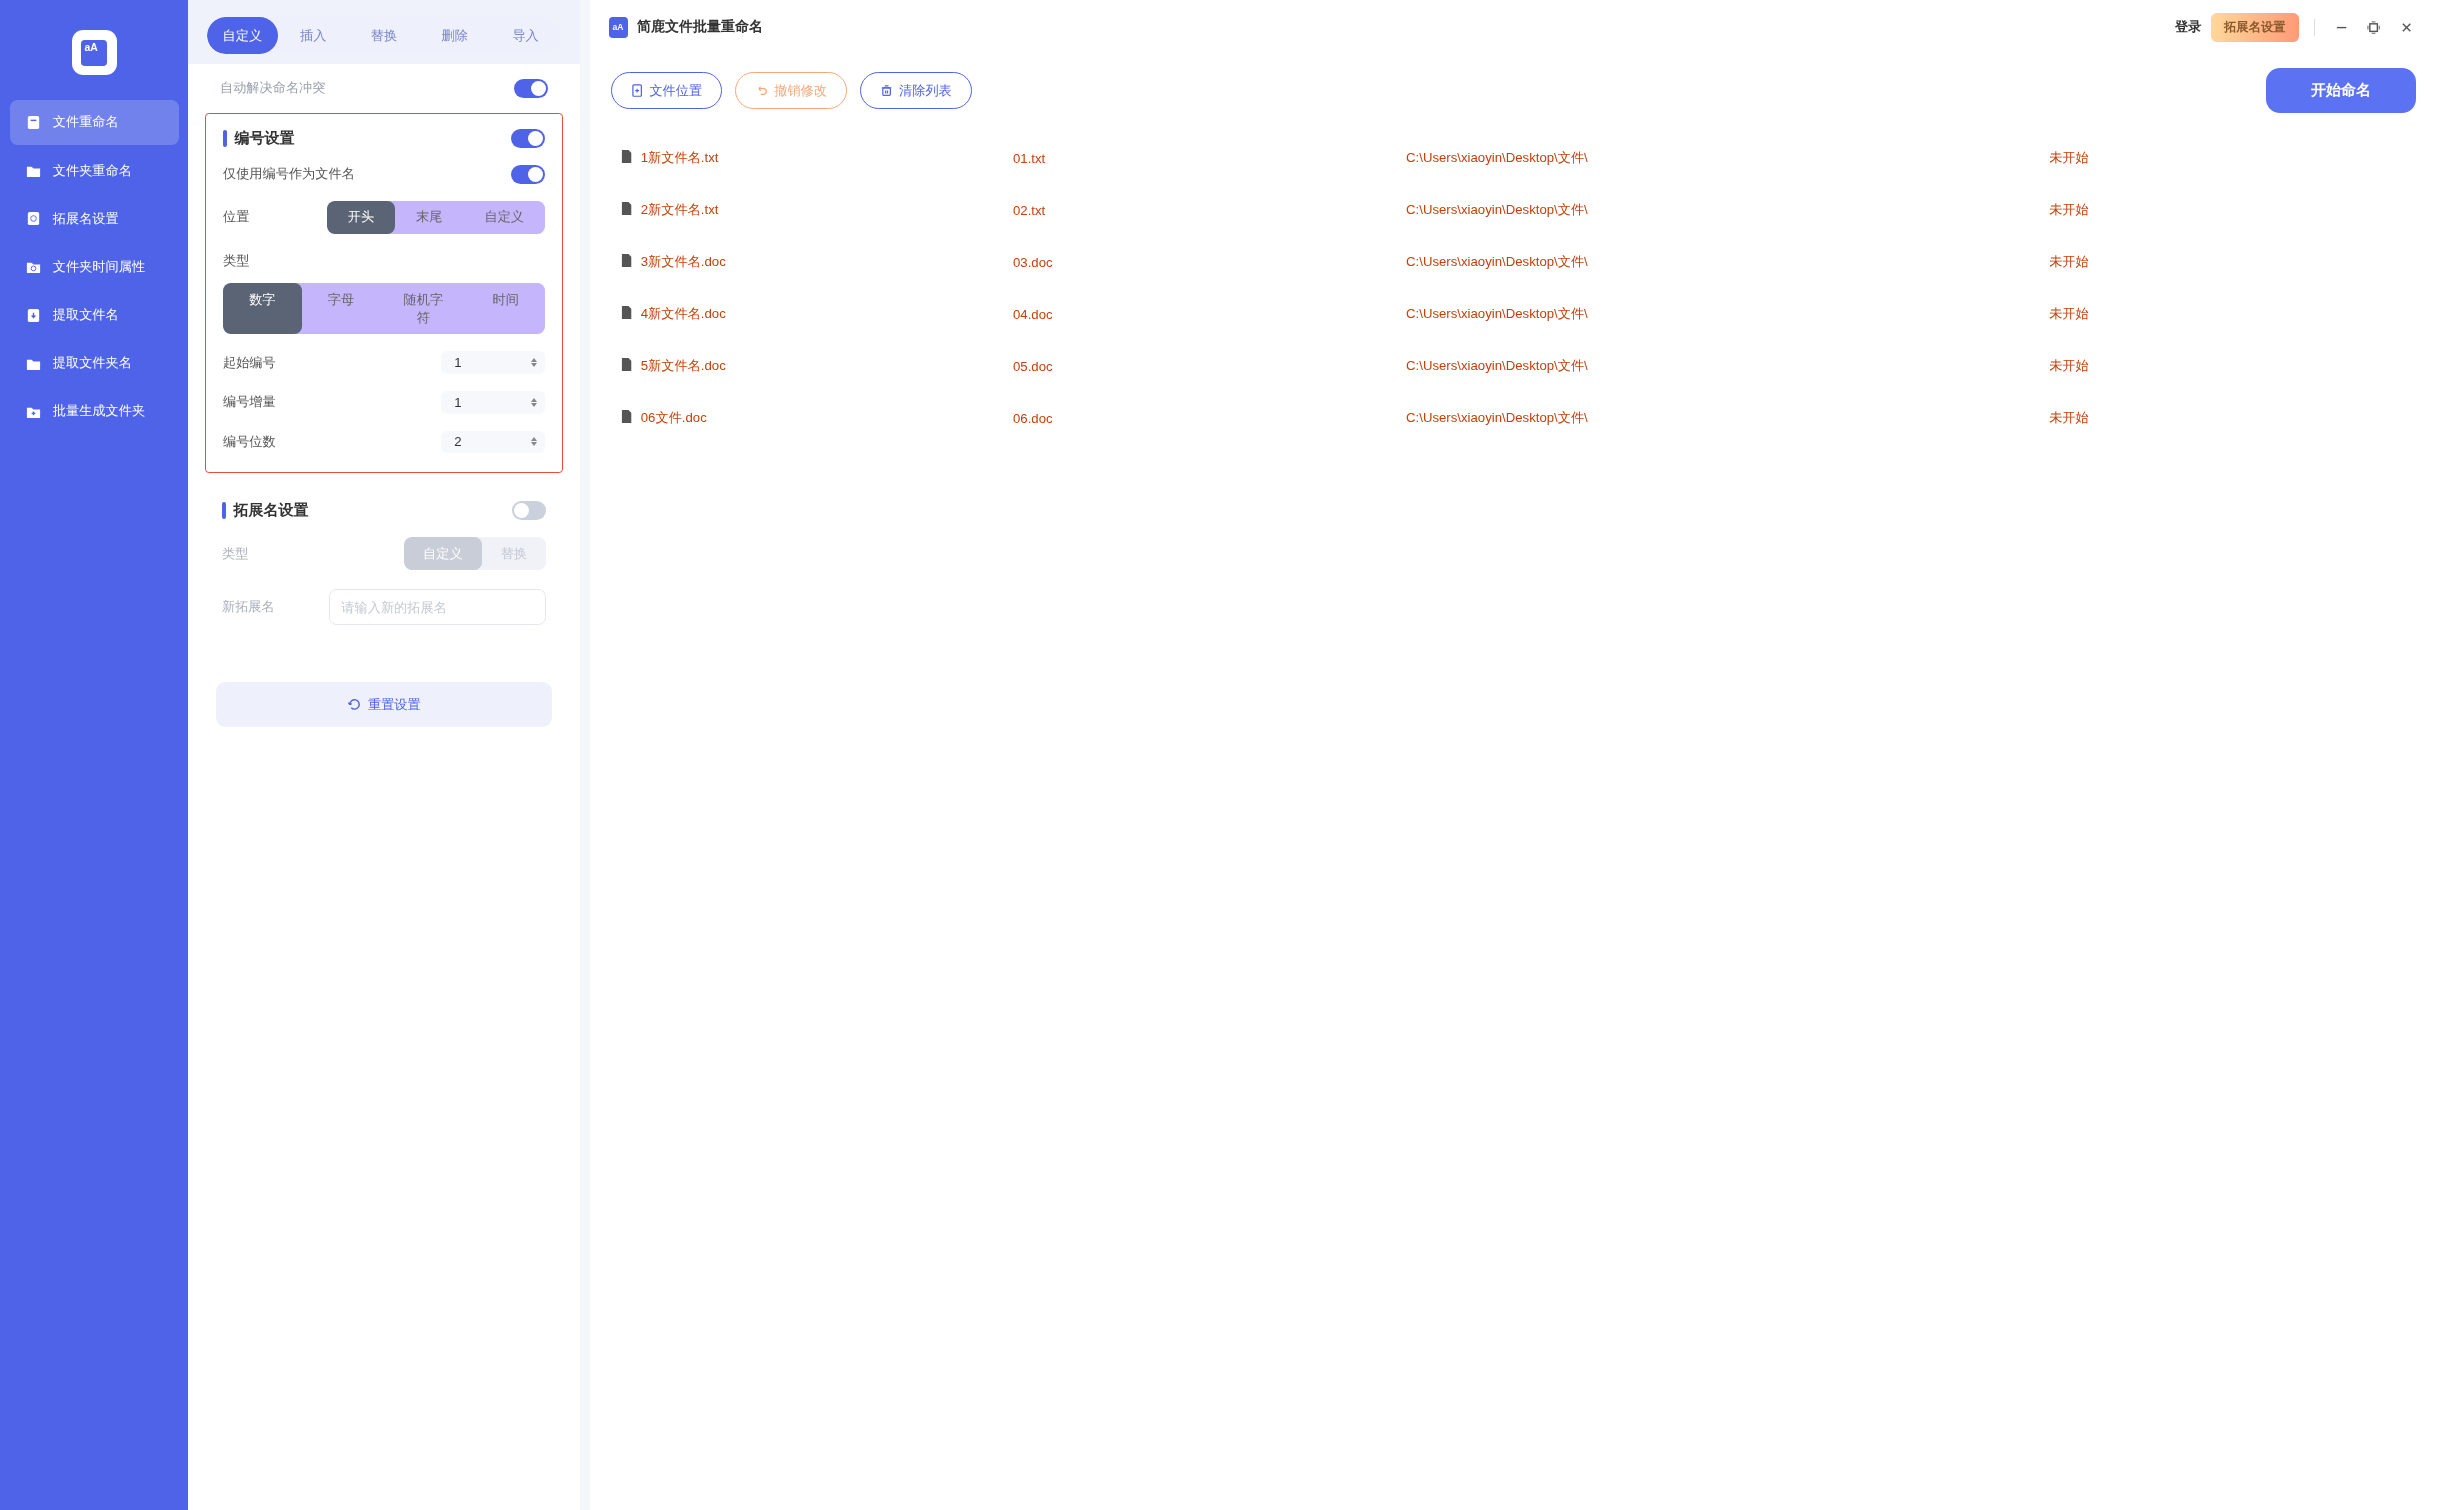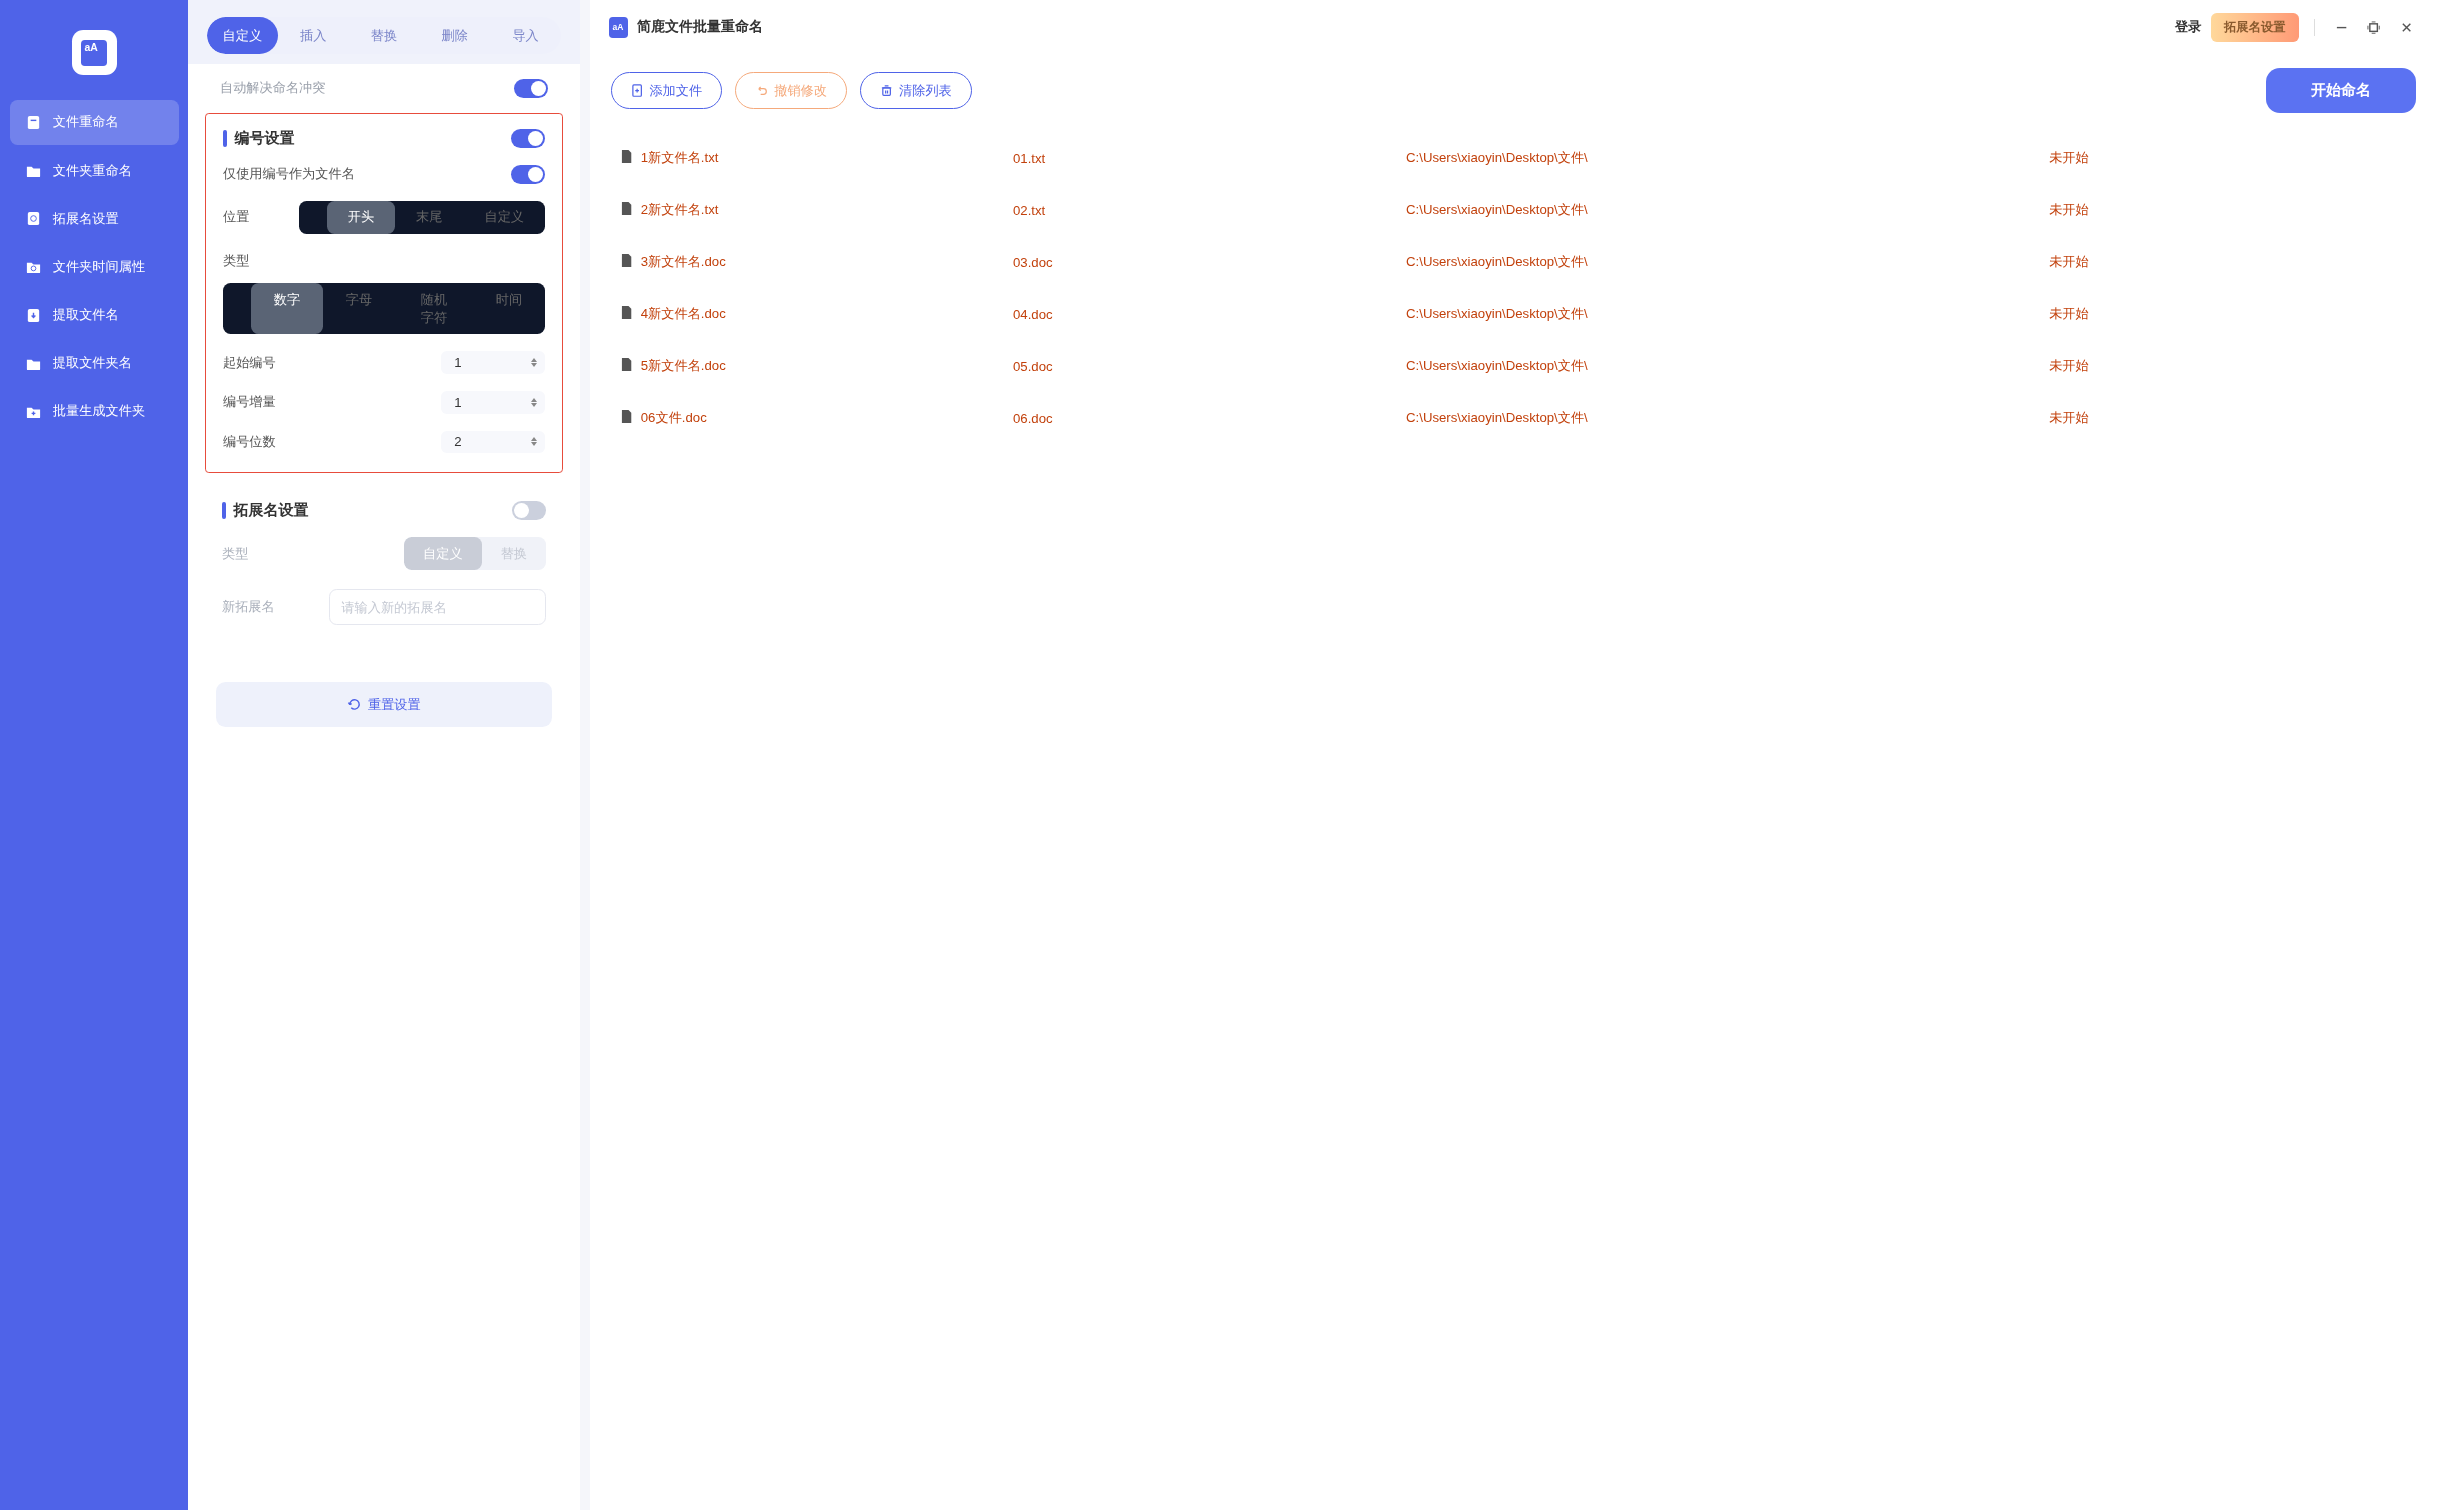--- a/index.html
+++ b/index.html
@@ -29,21 +29,21 @@
     .section-title::before { content: ""; width: 3.8px; height: 17px; background: #4f63e8; border-radius: 1.9px; }
     
     .toggle { width: 34px; height: 19px; background: #4f63e8; border-radius: 9.5px; position: relative; cursor: pointer; }
     .toggle::after { content: ""; position: absolute; width: 15px; height: 15px; background: #fff; border-radius: 50%; top: 1.9px; right: 1.9px; }
     .toggle.off { background: #cbd0dd; }
     .toggle.off::after { right: auto; left: 1.9px; }
     
     .row { display: flex; align-items: center; justify-content: space-between; margin-bottom: 17px; }
     .row-label { font-size: 13.2px; color: #555; }
     
-    .seg-group { display: flex; background: #0f172a; border-radius: 7.6px; overflow: hidden; padding-left: 28px; }
+    .seg-group { display: flex; background: #c4b5fd; border-radius: 7.6px; overflow: hidden; }
     .seg { padding: 7.6px 21px; font-size: 13.2px; color: #666; cursor: pointer; text-align: center; }
     .seg.active { background: #5a6475; color: #fff; border-radius: 7.6px; }
     
     .num-input { display: flex; align-items: center; background: #f7f8fc; border-radius: 5.7px; width: 104px; padding: 3.8px 7.6px; justify-content: space-between; }
     .num-val { font-size: 13.2px; color: #333; padding-left: 5.7px; }
     .num-arrows { display: flex; flex-direction: column; gap: 0.9px; }
     .arrow { width: 0; height: 0; border-left: 3.8px solid transparent; border-right: 3.8px solid transparent; cursor: pointer; }
     .arrow.up { border-bottom: 4.7px solid #888; }
     .arrow.down { border-top: 4.7px solid #888; }
     
@@ -296,21 +296,21 @@
 
   <div class="toolbar">
     <div class="toolbar-left">
       <div class="pill-btn pill-blue">
         <span>
             <svg width="13.2" height="13.2" viewBox="0 0 14 14">
               <rect x="2" y="1" width="9" height="12" rx="1" fill="none" stroke="#4f63e8" stroke-width="1.3"></rect>
               <path d="M6.5 5 v4 M4.5 7 h4" stroke="#4f63e8" stroke-width="1.3"></path>
             </svg>
           </span>
-        <span>添加文件</span>
+        <span>文件位置</span>
       </div>
       <div class="pill-btn pill-orange">
         <span>
             <svg width="13.2" height="13.2" viewBox="0 0 14 14">
               <path d="M4 5 h5 a3 3 0 0 1 0 6 h-3 M4 5 l2 -2 M4 5 l2 2" fill="none" stroke="#f5a97b" stroke-width="1.3"></path>
             </svg>
           </span>
         <span>撤销修改</span>
       </div>
       <div class="pill-btn pill-blue">

